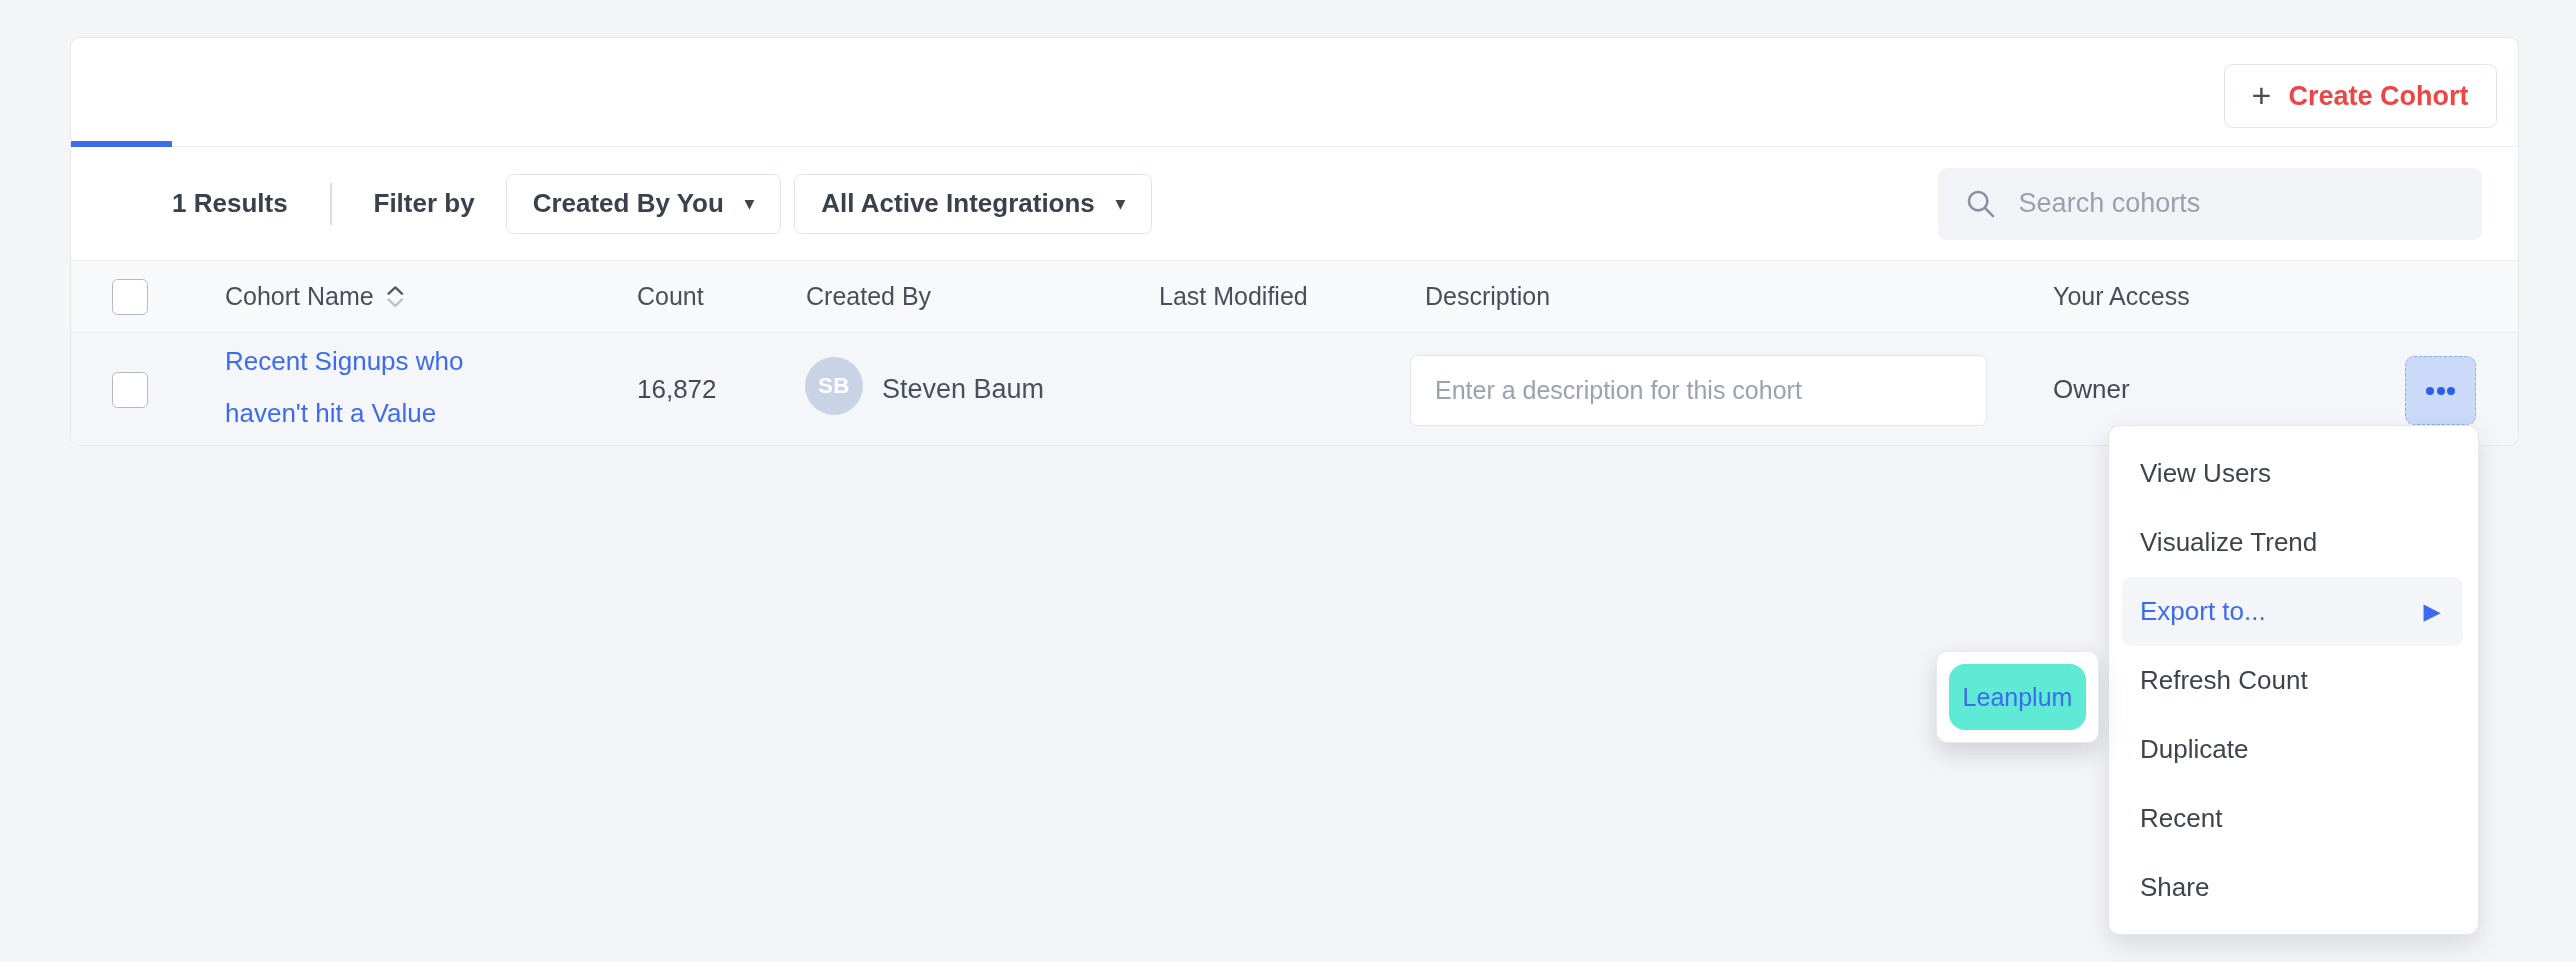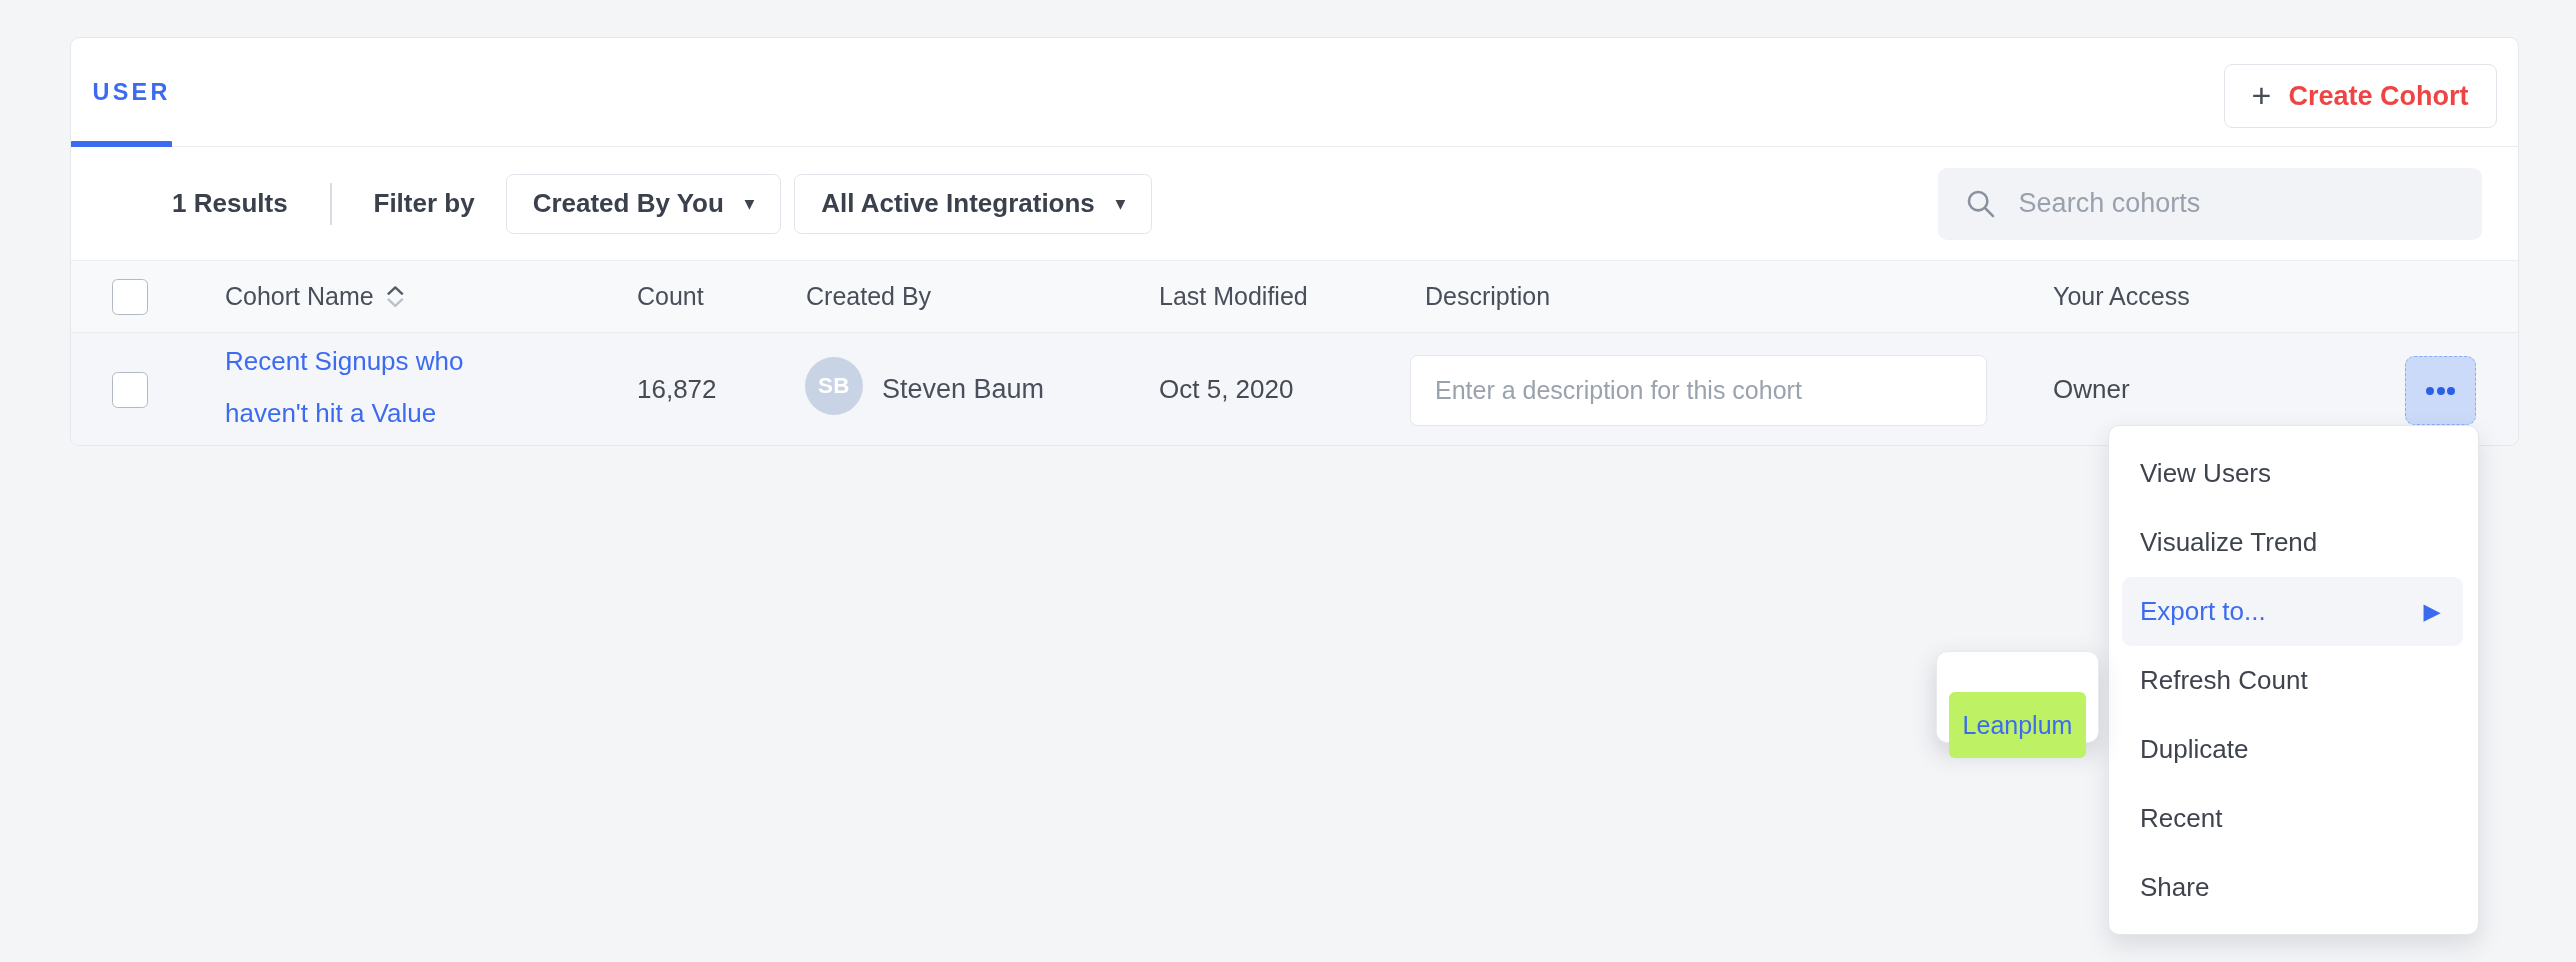--- a/index.html
+++ b/index.html
@@ -124,37 +124,34 @@
     font-size:22.4px; color:#3b6af0; line-height:1;
   }
   
   .flyout {
     position:absolute; left:1936px; top:651px; width:163px; height:92px;
     background:#ffffff; border:0.9px solid #e8eaee; border-radius:11.2px;
     box-shadow:0 9.3px 24px rgba(40,45,60,0.18); padding:12px;
     z-index:11;
   }
   .flyout-item {
-    width:100%; height:100%; background:#bef264; border-radius:6px;
+    width:100%; height:100%; background:#5eead4; border-radius:16px;
     display:flex; align-items:center; justify-content:center;
-    font-size:25px; color:#3c6bf0; cursor:pointer;margin-top:28px;
+    font-size:25px; color:#3c6bf0; cursor:pointer;
   }
   svg { display:block; }
 </style>
 </head>
 <body>
 
 <div>
 
   <section class="card">
 
     <div class="tabbar">
-      <div class="tab">
-        <span class="tab-label">USER</span>
-      </div>
       <span class="tab-underline"></span>
       <button class="create-btn">
         <span class="create-plus">+</span>
         <span class="create-label">Create Cohort</span>
       </button>
     </div>
 
     <div class="filterbar">
       <span class="results">1 Results</span>
       <span class="vdivider"></span>
@@ -201,21 +198,20 @@
     </div>
 
     <div class="trow">
       <div class="cell c-check">
         <span class="checkbox"></span>
       </div>
       <a class="cohort-link">Recent Signups who haven't hit a Value Moment</a>
       <div class="cell c-count count-val">16,872</div>
       <span class="avatar">SB</span>
       <span class="creator-name">Steven Baum</span>
-      <div class="cell c-modified date-val">Oct 5, 2020</div>
       <input class="desc-input" type="text" placeholder="Enter a description for this cohort" style="">
       <div class="cell c-access access-val">Owner</div>
       <button class="more-btn">
         <span class="ring"></span>
         <span class="ring"></span>
         <span class="ring"></span>
       </button>
     </div>
 
   </section>

